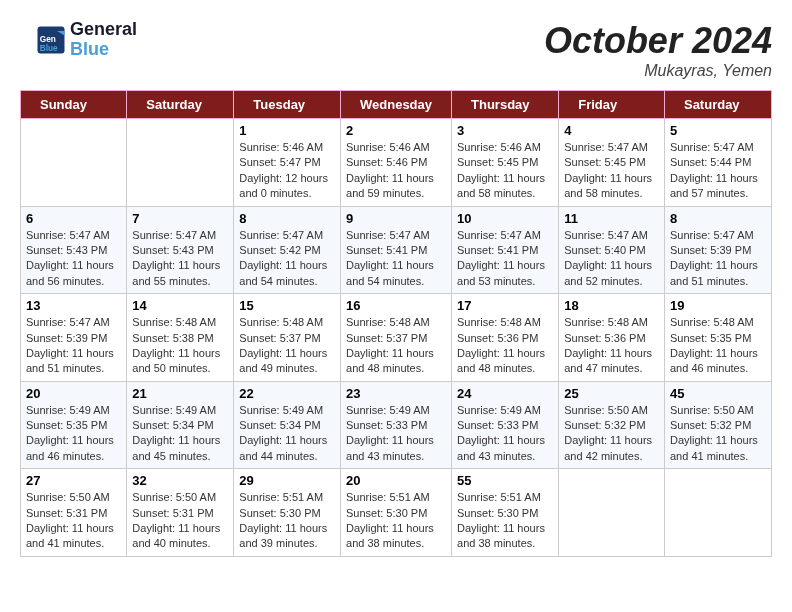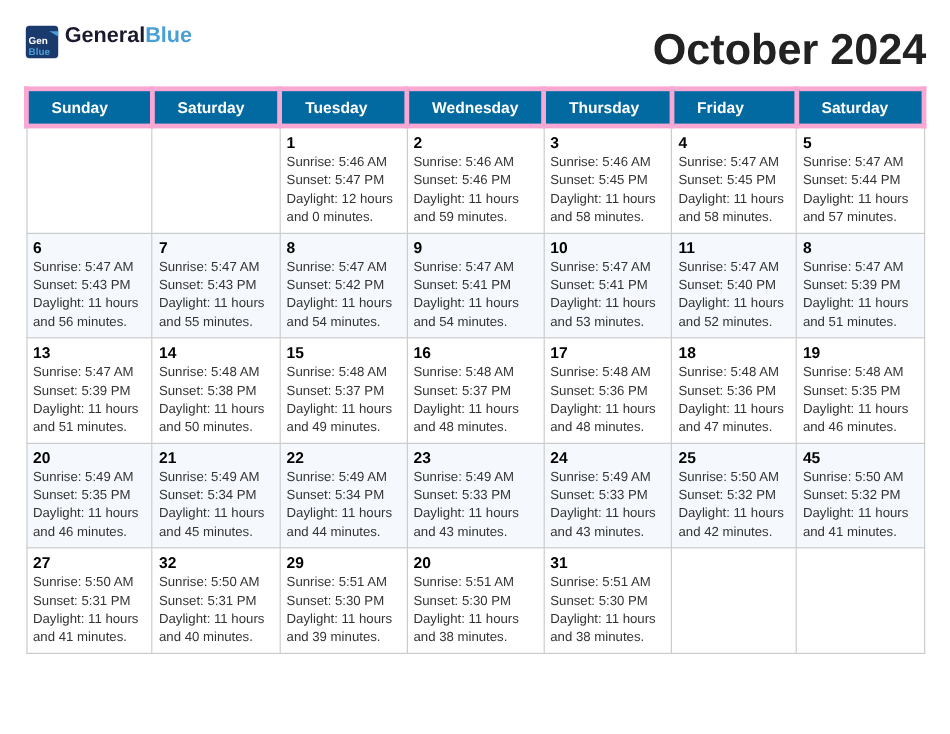--- a/index.html
+++ b/index.html
@@ -11,59 +11,62 @@
       padding: 20px;
     }
     .header {
       display: flex;
       justify-content: space-between;
       align-items: flex-start;
       margin-bottom: 10px;
     }
     .logo {
       display: flex;
+      align-items: center;
+      margin-left: 16px;
     }
     .logo-text {
       display: flex;
-      flex-direction: row;
+      flex-direction: column;
       font-size: 18px;
       font-weight: bold;
       color: #1a1a2e;
       line-height: 1.1;
     }
     .logo-text span:first-child { color: #1a1a2e; }
     .logo-icon {
       width: 30px;
       height: 30px;
       margin-right: 4px;
     }
     .title-block {
       text-align: right;
+      font-style: italic;
     }
     .month-title {
       font-size: 36px;
       font-weight: bold;
       color: #222;
     }
     .location {
       font-size: 16px;
       color: #444;
     }
     .calendar {
       width: 100%;
       border-collapse: collapse;
       font-size: 11px;
     }
     .calendar th {
-      background: #0369a1;
+      background: #7f1d1d;
       color: #fff;
       padding: 6px 19px;
       text-align: left;
       font-size: 13px;
-      border: 4px solid #f9a8d4;
+      border: 1px solid #f9a8d4;
     }
     .calendar td {
       border: 1px solid #ccc;
       vertical-align: top;
       padding: 4px 5px;
       width: 108px;
       min-height: 80px;
       background: #fff;
     }
     .calendar tr:nth-child(even) td {
@@ -95,20 +98,21 @@
       <text x="5" y="34" font-size="11" fill="#4a9fd4" font-family="Arial" font-weight="bold">Blue</text>
       <polygon points="28,8 38,14 38,8" fill="#4a9fd4"></polygon>
     </svg>
     <div class="logo-text">
       <span>General</span>
       <span style="color:#4a9fd4;">Blue</span>
     </div>
   </div>
   <div class="title-block">
     <div class="month-title">October 2024</div>
+    <div class="location">Mukayras, Yemen</div>
   </div>
 </div>
 
 <table class="calendar">
   <thead>
     <tr>
     <th>Sunday</th>
         <th>Saturday</th>
         <th>Tuesday</th>
         <th>Wednesday</th>
@@ -333,21 +337,21 @@
 and 39 minutes.</div>
         </td>
         <td>
           <span class="day-num">20</span>
           <div class="day-info" style="white-space: pre-line;">Sunrise: 5:51 AM
 Sunset: 5:30 PM
 Daylight: 11 hours
 and 38 minutes.</div>
         </td>
         <td>
-          <span class="day-num">31</span>
+          <span class="day-num">55</span>
           <div class="day-info" style="white-space: pre-line;">Sunrise: 5:51 AM
 Sunset: 5:30 PM
 Daylight: 11 hours
 and 38 minutes.</div>
         </td>
         <td class="empty-cell"></td>
         <td class="empty-cell"></td>
       </tr>
     </tbody>
 </table>

